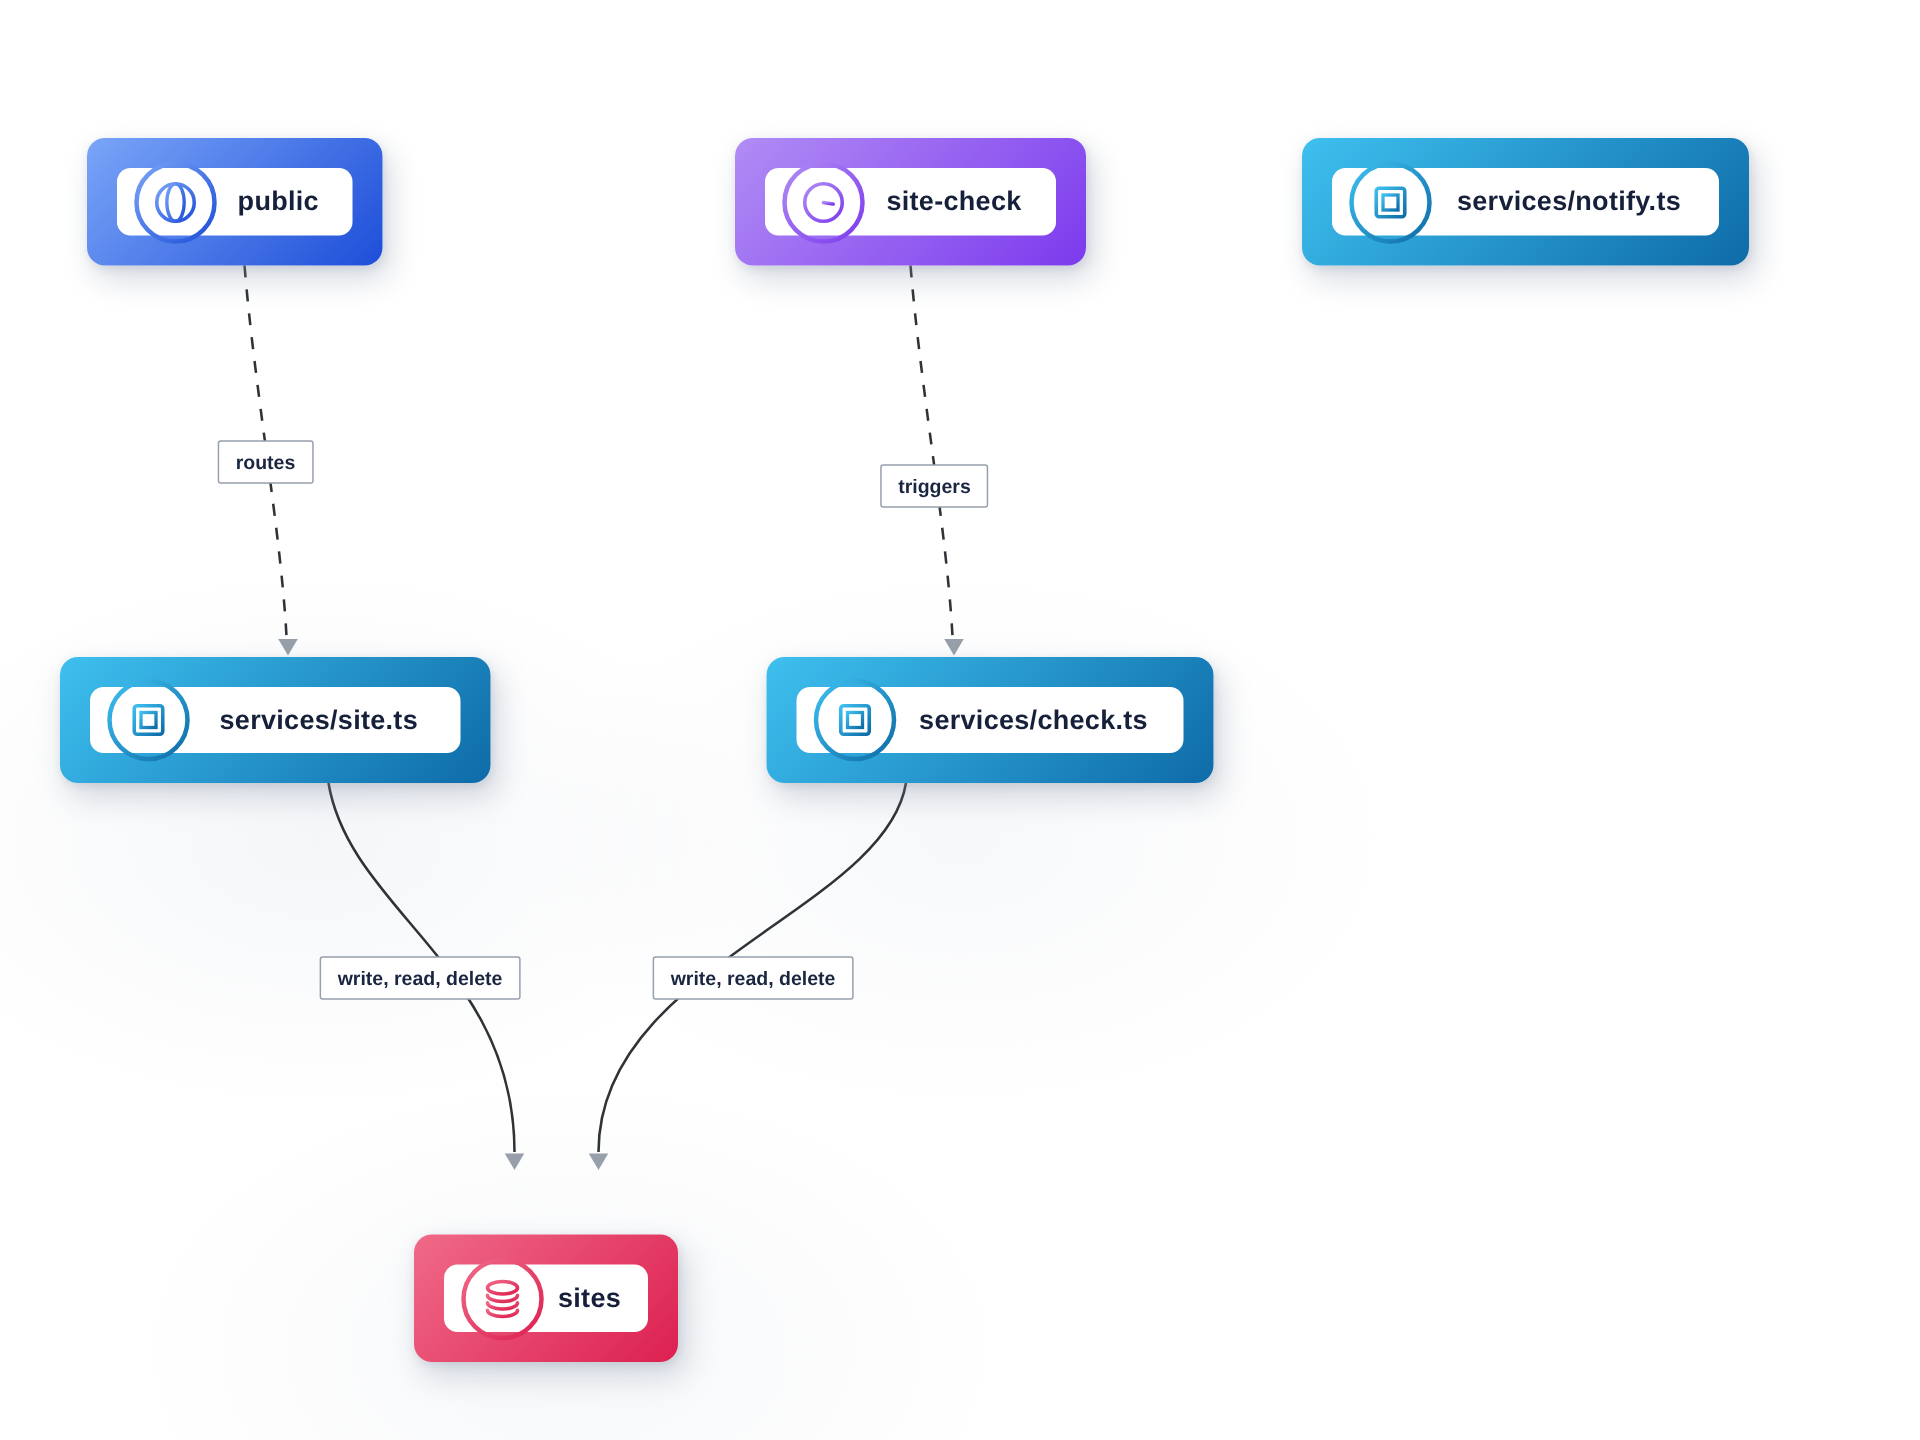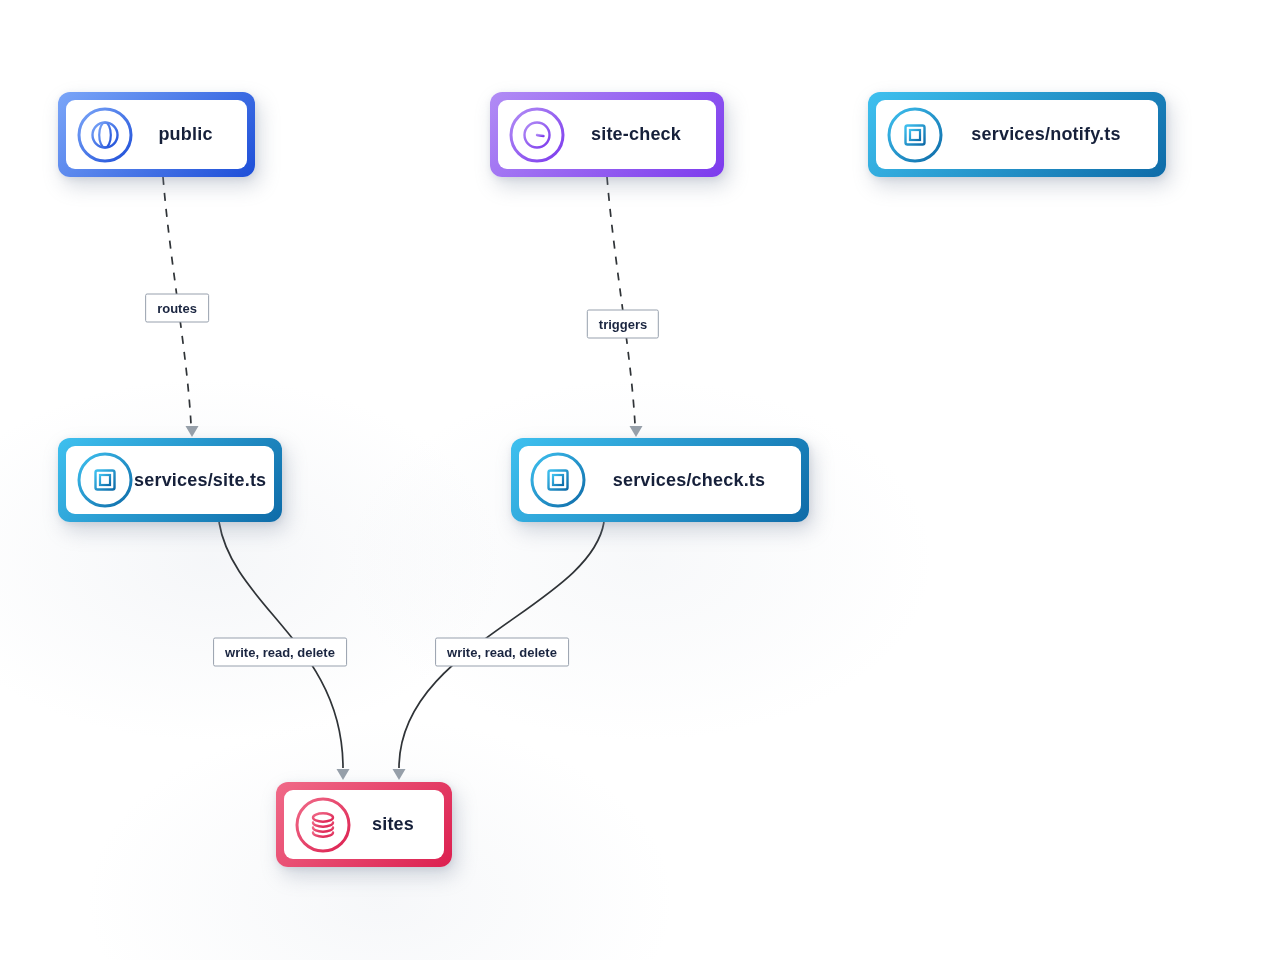--- a/index.html
+++ b/index.html
@@ -22,40 +22,40 @@
   svg.edges {
     position: absolute;
     left: 0; top: 0;
     width: 1280px; height: 960px;
     z-index: 1;
   }
   .node {
     position: absolute;
     z-index: 2;
     border-radius: 12px;
-    padding: 8px;
+    padding: 20px;
     box-sizing: border-box;
     box-shadow: 5px 9px 20px rgba(125,136,158,0.32), 1px 2px 6px rgba(125,136,158,0.18);
     cursor: pointer;
   }
   .node-inner {
     background: #ffffff;
     border-radius: 9px;
     width: 100%;
     height: 100%;
     display: flex;
     align-items: center;
     box-sizing: border-box;
     padding-left: 10px;
     padding-right: 10px;
   }
   .theme-blue   { background: linear-gradient(135deg, #7aa5f8, #1d4ed8); }
   .theme-purple { background: linear-gradient(135deg, #b18cf5, #7c3aed); }
   .theme-cyan   { background: linear-gradient(135deg, #3ec0ef, #0e6ba8); }
-  .theme-red    { background: linear-gradient(135deg, #f06a88, #dc2050); }
+  .theme-red    { background: linear-gradient(135deg, #f06a88, #dc2050); margin-top: 41px; }
   .icon-wrap {
     flex: 0 0 auto;
     width: 58px;
     height: 58px;
     display: block;
   }
   .node-label {
     flex: 1 1 auto;
     text-align: center;
     color: #16203a;
@@ -168,21 +168,21 @@
             <line x1="9.5" y1="-5.5" x2="13.5" y2="-5.5" stroke-width="2"></line>
               <line x1="9.5" y1="0" x2="13.5" y2="0" stroke-width="2"></line>
               <line x1="9.5" y1="5.5" x2="13.5" y2="5.5" stroke-width="2"></line>
           </g>
         </svg>
       </span>
       <span class="node-label">services/notify.ts</span>
     </div>
   </div>
 
-  <div class="node theme-cyan" style="left:58px; top:438px; width:224px; height:84px;">
+  <div class="node theme-cyan" style="left:40px; top:438px; width:287px; height:84px;">
     <div class="node-inner">
       <span class="icon-wrap">
         <svg width="58" height="58" viewBox="-29 -29 58 58">
           <defs>
               <linearGradient id="g-cyan2" x1="0" y1="0" x2="1" y2="1">
             <stop offset="0" stop-color="#3ec0ef"></stop>
                 <stop offset="1" stop-color="#0e6ba8"></stop>
           </linearGradient>
             </defs>
           <g stroke="url(#g-cyan2)" fill="none" stroke-linecap="round">

